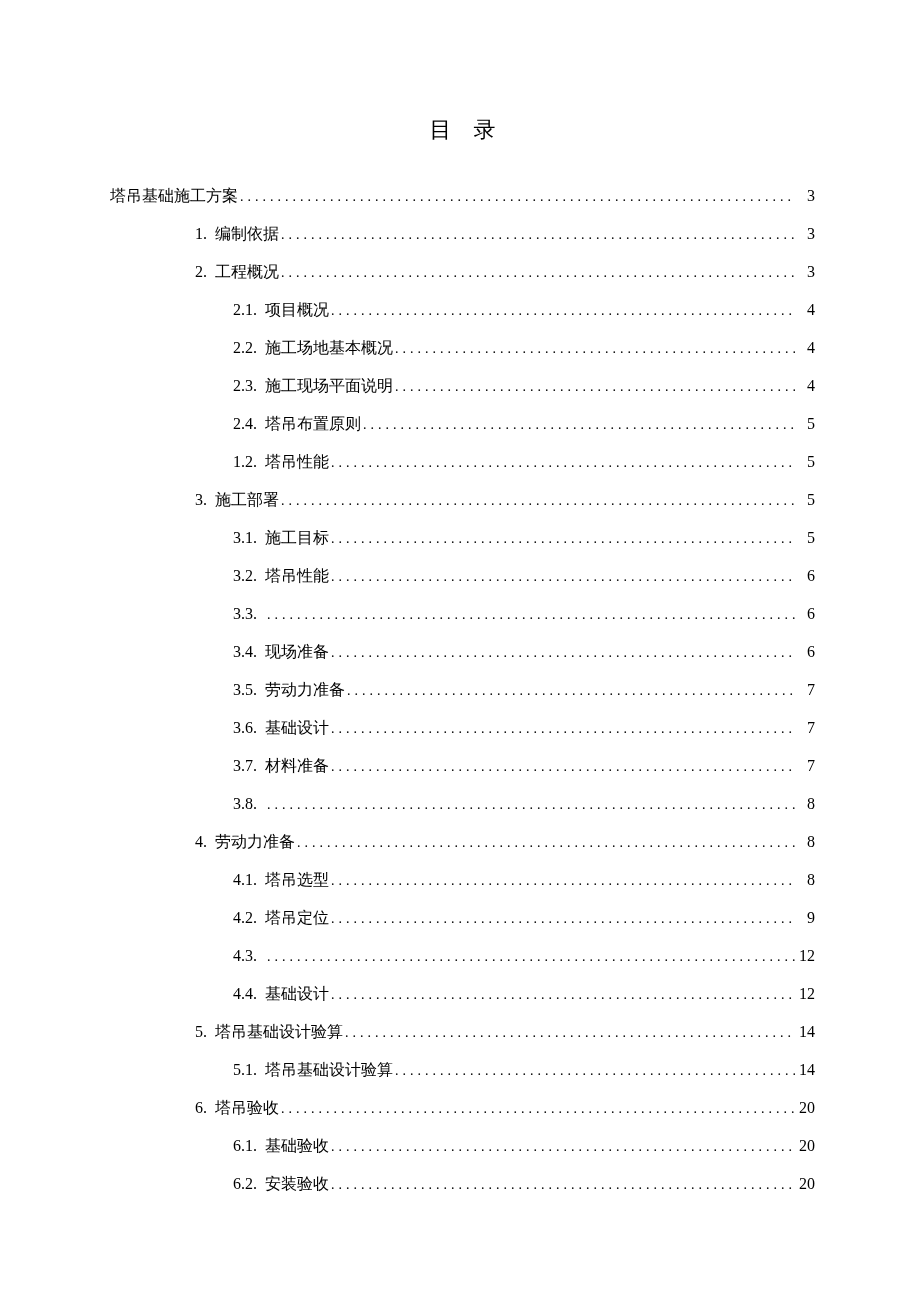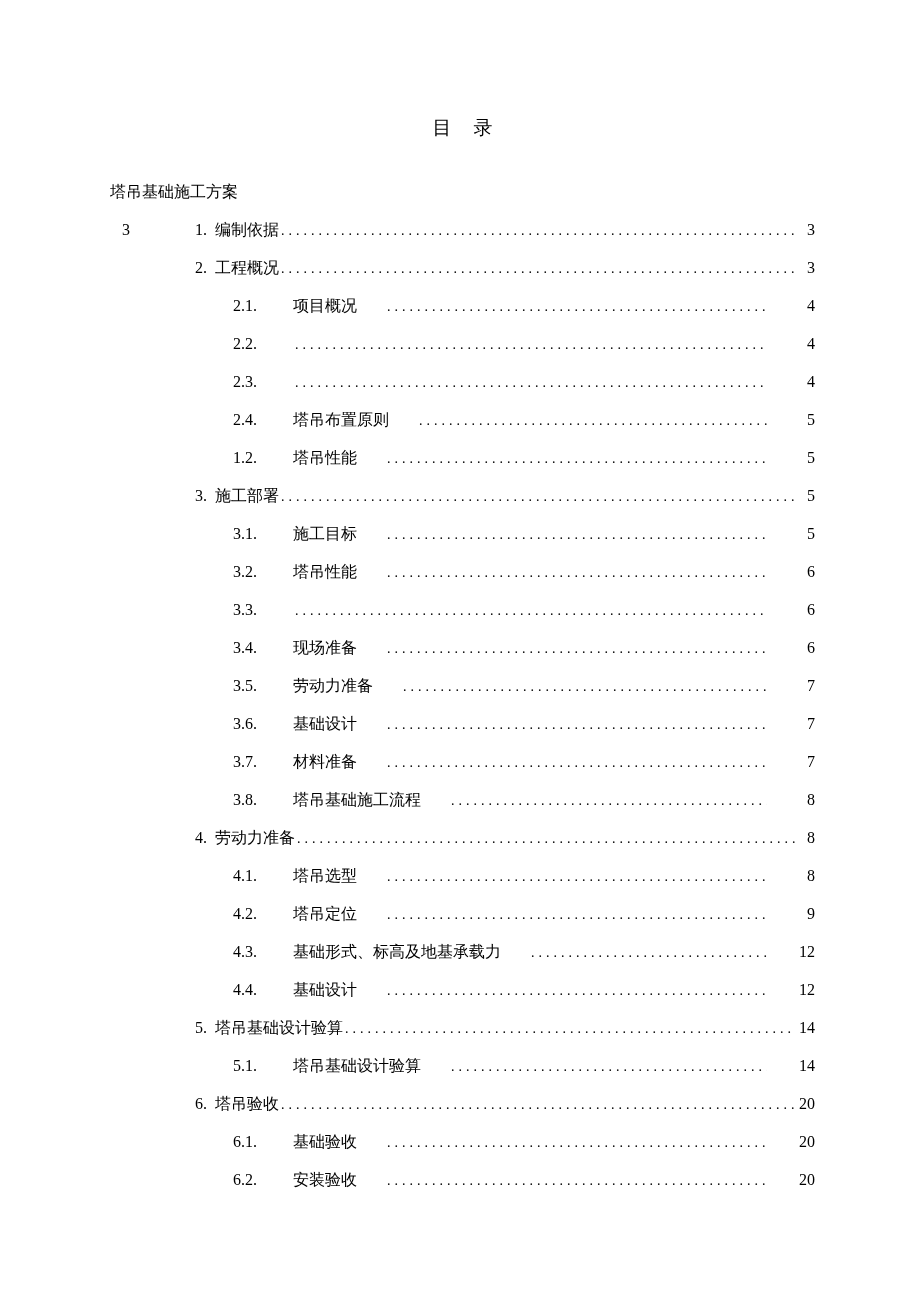--- a/index.html
+++ b/index.html
@@ -12,21 +12,21 @@
     width: 920px;
     min-height: 1302px;
     padding: 115px 105px 0 110px;
     box-sizing: border-box;
     font-family: "SimSun", "宋体", serif;
     color: #000;
     font-size: 16px;
   }
   .title {
     text-align: center;
-    font-size: 19px;
+    font-size: 22px;
     letter-spacing: 22px;
     margin-bottom: 32px;
     padding-left: 22px;
   }
   .toc-row {
     display: flex;
     align-items: baseline;
     white-space: nowrap;
     height: 38px;
     line-height: 38px;
@@ -44,23 +44,23 @@
     letter-spacing: 4px;
     font-size: 14px;
     color: #000;
     padding: 0 2px;
   }
   .toc-row .pg {
     flex: 0 0 auto;
     text-align: right;
     min-width: 20px;
   }
-  .lv0 { margin-left: 0; flex-direction: column; }
+  .lv0 { margin-left: 0; }
   .lv1 { margin-left: 85px; }
-  .lv2 { margin-left: 123px; gap: 28px; }
+  .lv2 { margin-left: 123px; }
 </style>
 </head>
 <body>
 
 <div class="page">
   <div class="title">目录</div>
   <div id="toc-list">
       <div class="toc-row lv0">
         <span class="label">塔吊基础施工方案</span>
         <span class="dots">........................................................................................................................................................................................................</span>
@@ -79,25 +79,27 @@
         <span class="pg">3</span>
       </div>
       <div class="toc-row lv2">
         <span class="num">2.1.</span>
         <span class="label">项目概况</span>
         <span class="dots">........................................................................................................................................................................................................</span>
         <span class="pg">4</span>
       </div>
       <div class="toc-row lv2">
         <span class="num">2.2.</span>
+        <span class="label">施工场地基本概况</span>
         <span class="dots">........................................................................................................................................................................................................</span>
         <span class="pg">4</span>
       </div>
       <div class="toc-row lv2">
         <span class="num">2.3.</span>
+        <span class="label">施工现场平面说明</span>
         <span class="dots">........................................................................................................................................................................................................</span>
         <span class="pg">4</span>
       </div>
       <div class="toc-row lv2">
         <span class="num">2.4.</span>
         <span class="label">塔吊布置原则</span>
         <span class="dots">........................................................................................................................................................................................................</span>
         <span class="pg">5</span>
       </div>
       <div class="toc-row lv2">
@@ -148,21 +150,20 @@
         <span class="pg">7</span>
       </div>
       <div class="toc-row lv2">
         <span class="num">3.7.</span>
         <span class="label">材料准备</span>
         <span class="dots">........................................................................................................................................................................................................</span>
         <span class="pg">7</span>
       </div>
       <div class="toc-row lv2">
         <span class="num">3.8.</span>
-        <span class="label">塔吊基础施工流程</span>
         <span class="dots">........................................................................................................................................................................................................</span>
         <span class="pg">8</span>
       </div>
       <div class="toc-row lv1">
         <span class="num">4.</span>
         <span class="label">劳动力准备</span>
         <span class="dots">........................................................................................................................................................................................................</span>
         <span class="pg">8</span>
       </div>
       <div class="toc-row lv2">
@@ -172,21 +173,20 @@
         <span class="pg">8</span>
       </div>
       <div class="toc-row lv2">
         <span class="num">4.2.</span>
         <span class="label">塔吊定位</span>
         <span class="dots">........................................................................................................................................................................................................</span>
         <span class="pg">9</span>
       </div>
       <div class="toc-row lv2">
         <span class="num">4.3.</span>
-        <span class="label">基础形式、标高及地基承载力</span>
         <span class="dots">........................................................................................................................................................................................................</span>
         <span class="pg">12</span>
       </div>
       <div class="toc-row lv2">
         <span class="num">4.4.</span>
         <span class="label">基础设计</span>
         <span class="dots">........................................................................................................................................................................................................</span>
         <span class="pg">12</span>
       </div>
       <div class="toc-row lv1">

